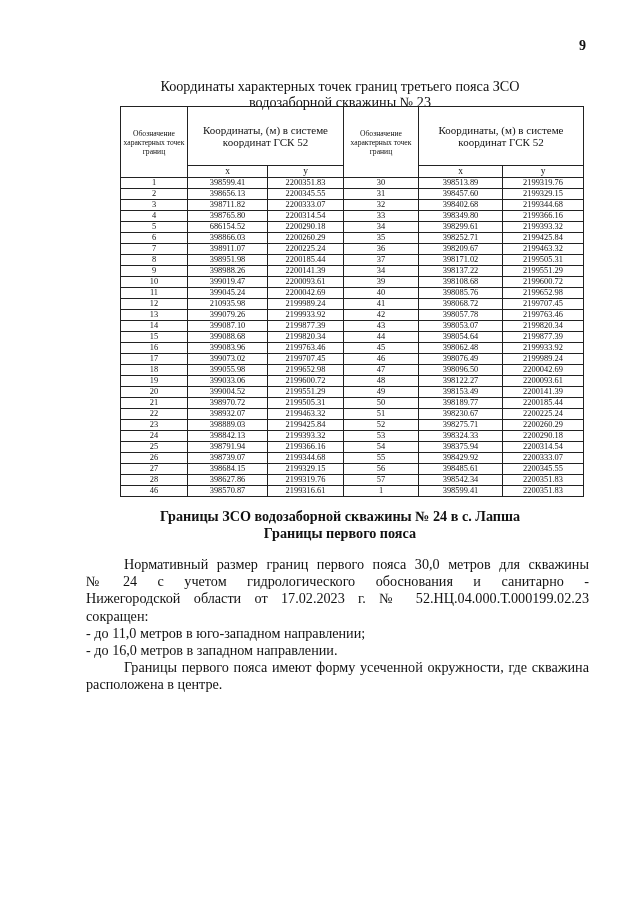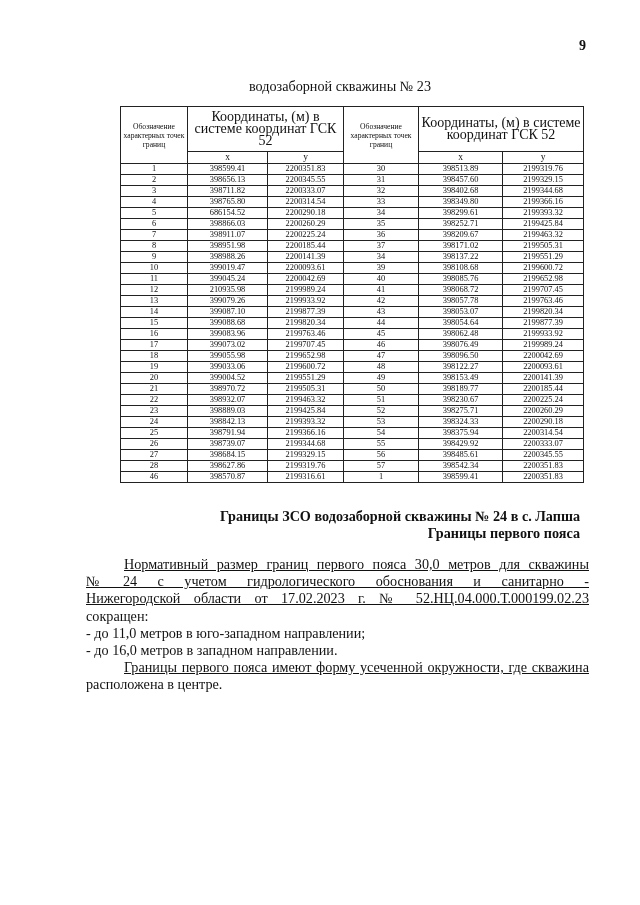--- a/index.html
+++ b/index.html
@@ -7,36 +7,37 @@
          font-family: "Liberation Serif", "DejaVu Serif", serif; color: #111; }
   .page-num { position: absolute; left: 579px; top: 38px; font-size: 14px; font-weight: bold; }
   .title { position: absolute; left: 100px; width: 480px; top: 78px; text-align: center;
            font-size: 14.2px; line-height: 16px; }
   table.coords { position: absolute; left: 120px; top: 106px; width: 463px;
                  border-collapse: collapse; table-layout: fixed; }
   table.coords td, table.coords th { border: 1px solid #222; padding: 0; text-align: center;
                  font-weight: normal; font-size: 8.4px; line-height: 10px; height: 10px;
                  white-space: nowrap; overflow: hidden; }
   table.coords th.lbl { font-size: 7.6px; line-height: 9px; height: auto; padding: 2px 1px; white-space: normal; }
-  table.coords th.grp { font-size: 14px; line-height: 12px; padding: 4px 0; white-space: normal; }
+  table.coords th.grp { font-size: 11px; line-height: 12px; padding: 17px 0; white-space: normal; }
   table.coords th.axis { font-size: 9.5px; line-height: 11px; height: 11px; }
-  .heading2 { position: absolute; left: 100px; width: 480px; top: 508px; text-align: right;
+  .heading2 { position: absolute; left: 100px; width: 480px; top: 508px; text-align: center;
               font-weight: bold; font-size: 14.2px; line-height: 17px; }
   .body-text { position: absolute; left: 86px; width: 503px; top: 556px;
                font-size: 14.2px; line-height: 17.2px; }
   .body-text p { margin: 0; text-align: justify; }
   .body-text .indent { text-indent: 38px; }
-  .justify-last { text-align-last: justify; text-decoration: underline; }
+  .justify-last { text-align-last: justify; }
 </style>
 </head>
 <body>
 
 <div class="page-num">9</div>
 
 <div class="title">
+  <div>Координаты характерных точек  границ третьего пояса ЗСО</div>
   <div>водозаборной скважины № 23</div>
 </div>
 
 <table class="coords">
   <colgroup>
     <col style="width:67px">
       <col style="width:80px">
       <col style="width:76px">
     <col style="width:75px">
       <col style="width:84px">

